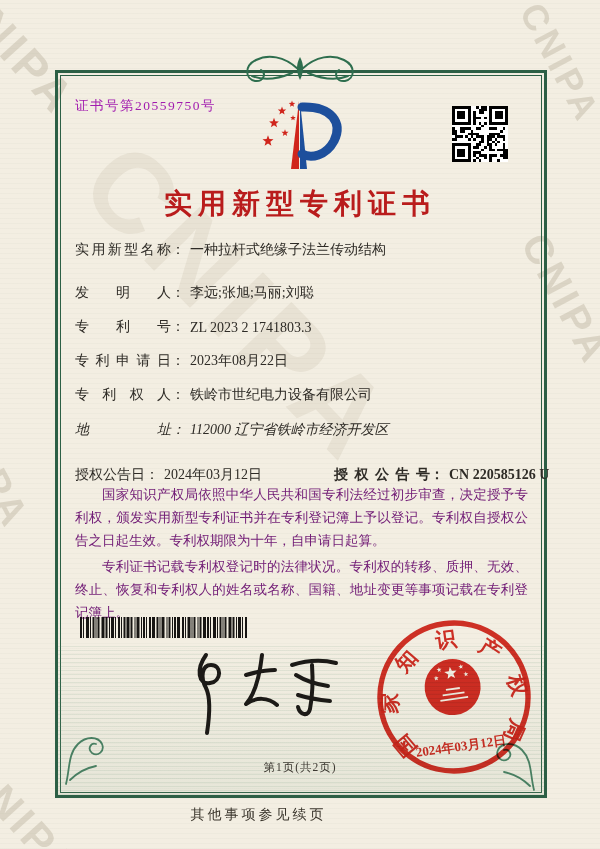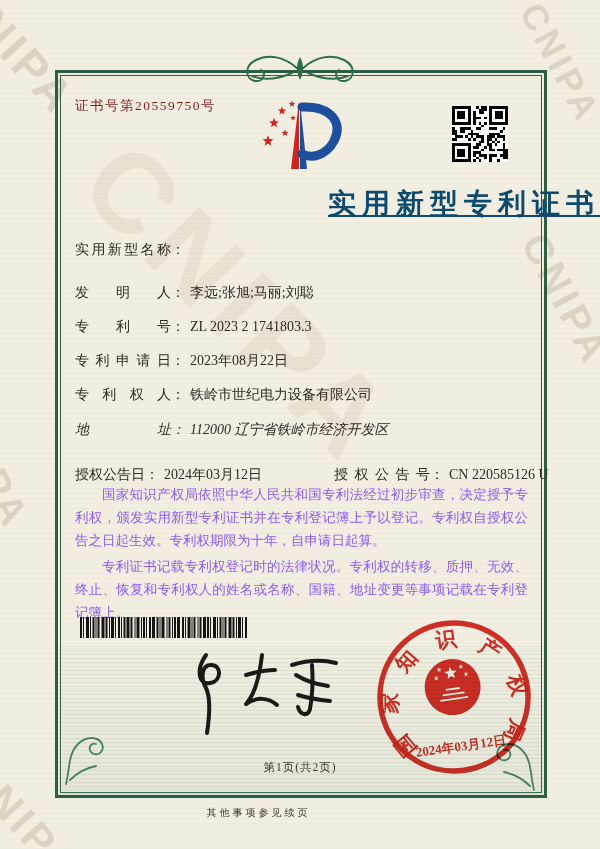--- a/index.html
+++ b/index.html
@@ -22,47 +22,47 @@
   .wm-center{left:150px;top:118px;font-size:112px;letter-spacing:10px;
              color:rgba(176,166,140,0.17);transform:rotate(46deg);}
   
   .frame{position:absolute;left:55px;top:70px;width:486px;height:722px;
          border:3px solid #2c5f45;}
   .frame::before{content:"";position:absolute;inset:2px;border:1px solid #2c5f45;}
   .frame::after{content:"";position:absolute;left:0;right:0;bottom:0;height:150px;
     background:repeating-linear-gradient(0deg, rgba(92,140,110,0.12) 0 1px, transparent 1px 4px),
                linear-gradient(to top, rgba(140,170,145,0.12), transparent);
     pointer-events:none;}
-  .cert-no{position:absolute;left:75px;top:97px;font-size:13.5px;color:#7f1d1d;letter-spacing:1.5px;}
+  .cert-no{position:absolute;left:75px;top:97px;font-size:13.5px;color:#a21caf;letter-spacing:1.5px;}
   .logo{position:absolute;left:250px;top:95px;width:104px;height:84px;}
   .qr{position:absolute;left:452px;top:106px;width:56px;height:56px;}
-  .title{position:absolute;left:0;top:185px;width:600px;text-align:right;
-         font-size:28px;font-weight:bold;letter-spacing:6px;color:#0c4a6e;text-decoration:underline;}
+  .title{position:absolute;left:0;top:185px;width:600px;text-align:center;
+         font-size:28px;font-weight:bold;letter-spacing:6px;color:#b91c1c;}
   .fields{position:absolute;left:75px;top:241px;width:456px;font-size:14px;color:#2e2b26;}
-  .frow{display:flex;align-items:center;margin-bottom:16px;white-space:nowrap;}
+  .frow{display:flex;align-items:flex-end;margin-bottom:16px;white-space:nowrap;}
   .frow .lbl{display:inline-block;width:96px;text-align:justify;text-align-last:justify;}
   .frow .colon{margin-right:5px;}
   .r1{margin-bottom:25px;}
   .r5{margin-bottom:17px;}
   .r6{margin-bottom:27px;font-style:italic;}
-  .grant2{margin-left:72px;display:flex;align-items:baseline;}
+  .grant2{margin-left:72px;display:flex;align-items:baseline;font-weight:bold;}
   .grant2 .lbl{width:96px;}
   .paras{position:absolute;left:75px;top:484px;width:453px;font-size:13.5px;
-         line-height:1.7;color:#8b5cf6;text-align:justify;}
+         line-height:1.7;color:#701a75;text-align:justify;}
   .paras p{margin:0 0 3px;text-indent:2em;}
   .barcode{position:absolute;left:80px;top:617px;width:172px;height:21px;}
   .director{position:absolute;left:85px;top:681px;font-size:14.5px;font-weight:bold;color:#23211d;letter-spacing:2px;}
   .director .name{margin-top:10px;}
   .signature{position:absolute;left:172px;top:641px;width:185px;height:98px;}
   .seal{position:absolute;left:366px;top:609px;width:176px;height:176px;
         transform:rotate(-8deg);mix-blend-mode:multiply;}
   .pageno{position:absolute;left:0;top:760px;width:600px;text-align:center;
           font-size:11.5px;color:#3c3831;letter-spacing:1px;}
   .note{position:absolute;left:0;top:806px;width:517px;text-align:center;
-        font-size:10px;letter-spacing:3px;color:#3a352c;}
+        font-size:14px;letter-spacing:3px;color:#3a352c;}
   .flourish{position:absolute;pointer-events:none;}
   .fl-top{left:228px;top:49px;width:144px;height:40px;}
   .fl-bl{left:60px;top:726px;width:46px;height:60px;}
   .fl-br{left:494px;top:732px;width:46px;height:60px;transform:scaleX(-1);}
 </style>
 </head>
 <body>
 
 <div class="page">
 
@@ -240,20 +240,21 @@
       <rect x="20" y="18" width="1" height="1" fill="#000"></rect>
       <rect x="20" y="19" width="1" height="1" fill="#000"></rect>
     </svg>
 
   <div class="title">实用新型专利证书</div>
 
   <div class="fields">
     <div class="frow r1">
       <span class="lbl">实用新型名称</span>
         <span class="colon">：</span>
+      <span class="val">一种拉杆式绝缘子法兰传动结构</span>
     </div>
     <div class="frow">
       <span class="lbl">发明人</span>
         <span class="colon">：</span>
       <span class="val">李远;张旭;马丽;刘聪</span>
     </div>
     <div class="frow">
       <span class="lbl">专利号</span>
         <span class="colon">：</span>
       <span class="val">ZL 2023 2 1741803.3</span>

